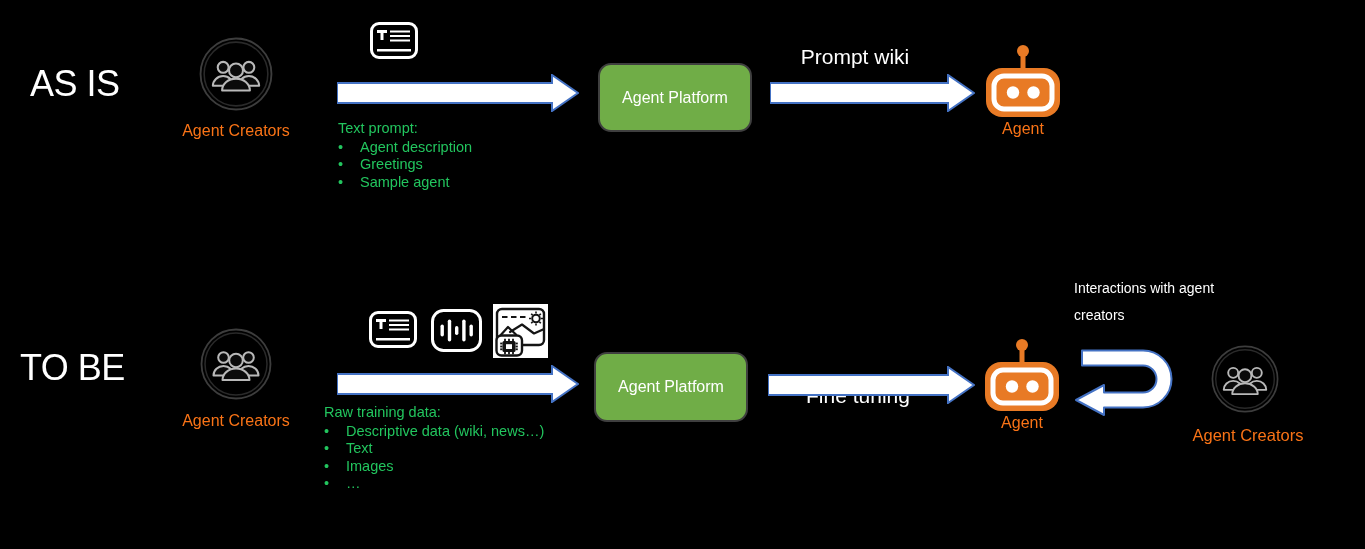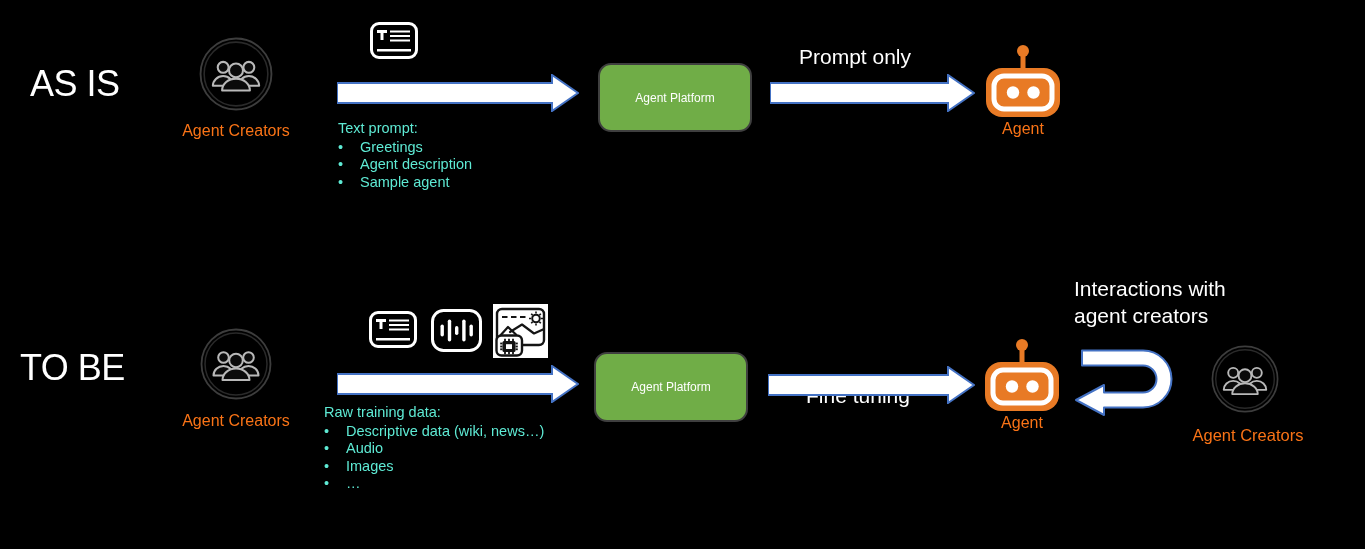--- a/index.html
+++ b/index.html
@@ -4,28 +4,28 @@
 <style>
   html,body{margin:0;padding:0;background:#000;}
   .stage{
     position:relative;width:1365px;height:549px;background:var(--background,#000);
     overflow:hidden;font-family:"Liberation Sans",sans-serif;color:var(--text-white,#fff);padding-left:28px;
   }
   .abs{position:absolute;}
   .stage-label{font-size:36px;font-weight:500;letter-spacing:-0.5px;color:#fff;}
   .caption{font-size:16px;text-align:center;color:#f97316;}
   .arrow-label{font-size:21px;text-align:center;color:#fff;}
-  .feedback-label{font-size:21px;line-height:27px;color:#fff;}
+  .feedback-label{font-size:14px;line-height:27px;color:#fff;}
   .platform-box{
     width:154px;display:flex;align-items:center;justify-content:center;
     background:var(--platform-green,#70AD47);border:2px solid var(--platform-border,#3F3F3F);
     border-radius:13px;box-sizing:border-box;
-    font-size:12px;color:#fff;
+    font-size:16px;color:#fff;
   }
-  .notes{font-size:14.5px;line-height:17.5px;color:#5eead4;}
+  .notes{font-size:14.5px;line-height:17.5px;color:#22c55e;}
   .notes .title{margin-bottom:1px;}
   .notes ul{list-style:none;margin:0;padding:0;}
   .notes li{display:flex;}
   .notes li::before{content:"\2022";width:22px;flex:0 0 22px;}
   svg{display:block;}
   .arrow-poly{fill:#fff;stroke:var(--arrow-blue,#4472C4);stroke-width:2;}
   .uturn-path{fill:#fff;stroke:var(--arrow-blue,#4472C4);stroke-width:2;stroke-linejoin:round;}
   .orange{fill:var(--robot-orange,#E87A25);}
   .ring1{fill:none;stroke:#3d3d3d;stroke-width:1.8;}
   .ring2{fill:none;stroke:#2a2a2a;stroke-width:1.5;}
@@ -64,34 +64,34 @@
   </svg>
 
   <svg class="abs" style="left:337px;top:74px;" width="242" height="38" viewBox="0 0 242 38">
     <polygon class="arrow-poly" points="0,9 215,9 215,1 241,19 215,37 215,29 0,29"></polygon>
   </svg>
 
   <div class="abs notes" style="left:338px;top:120px;width:240px;">
     <div class="title">Text prompt:</div>
     <ul>
       <li>
+          <span>Agent description</span>
+        </li>
+      <li>
           <span>Greetings</span>
-        </li>
-      <li>
-          <span>Agent description</span>
         </li>
       <li>
           <span>Sample agent</span>
         </li>
     </ul>
   </div>
 
   <div class="abs platform-box" style="left:598px;top:63px;height:69px;">Agent Platform</div>
 
-  <div class="abs arrow-label" style="left:755px;top:45px;width:200px;">Prompt only</div>
+  <div class="abs arrow-label" style="left:755px;top:45px;width:200px;">Prompt wiki</div>
   <svg class="abs" style="left:770px;top:74px;" width="205" height="38" viewBox="0 0 205 38">
     <polygon class="arrow-poly" points="0,9 178,9 178,1 204,19 178,37 178,29 0,29"></polygon>
   </svg>
 
   <svg class="abs" style="left:985px;top:42px;" width="76" height="76" viewBox="0 0 76 76">
     <rect class="orange" x="35.5" y="12" width="5" height="16"></rect>
     <circle class="orange" cx="38" cy="9" r="6"></circle>
     <rect class="orange" x="1" y="26" width="74" height="49" rx="16"></rect>
     <rect x="9" y="34" width="58" height="33" rx="10" fill="none" stroke="#fff" stroke-width="5"></rect>
     <circle cx="28" cy="50.5" r="6.2" fill="#fff"></circle>
@@ -178,21 +178,21 @@
     <polygon class="arrow-poly" points="0,9 215,9 215,1 241,19 215,37 215,29 0,29"></polygon>
   </svg>
 
   <div class="abs notes" style="left:324px;top:404px;width:330px;">
     <div class="title">Raw training data:</div>
     <ul>
       <li>
           <span>Descriptive data (wiki, news…)</span>
         </li>
       <li>
-          <span>Audio</span>
+          <span>Text</span>
         </li>
       <li>
           <span>Images</span>
         </li>
       <li>
           <span>…</span>
         </li>
     </ul>
   </div>
 

